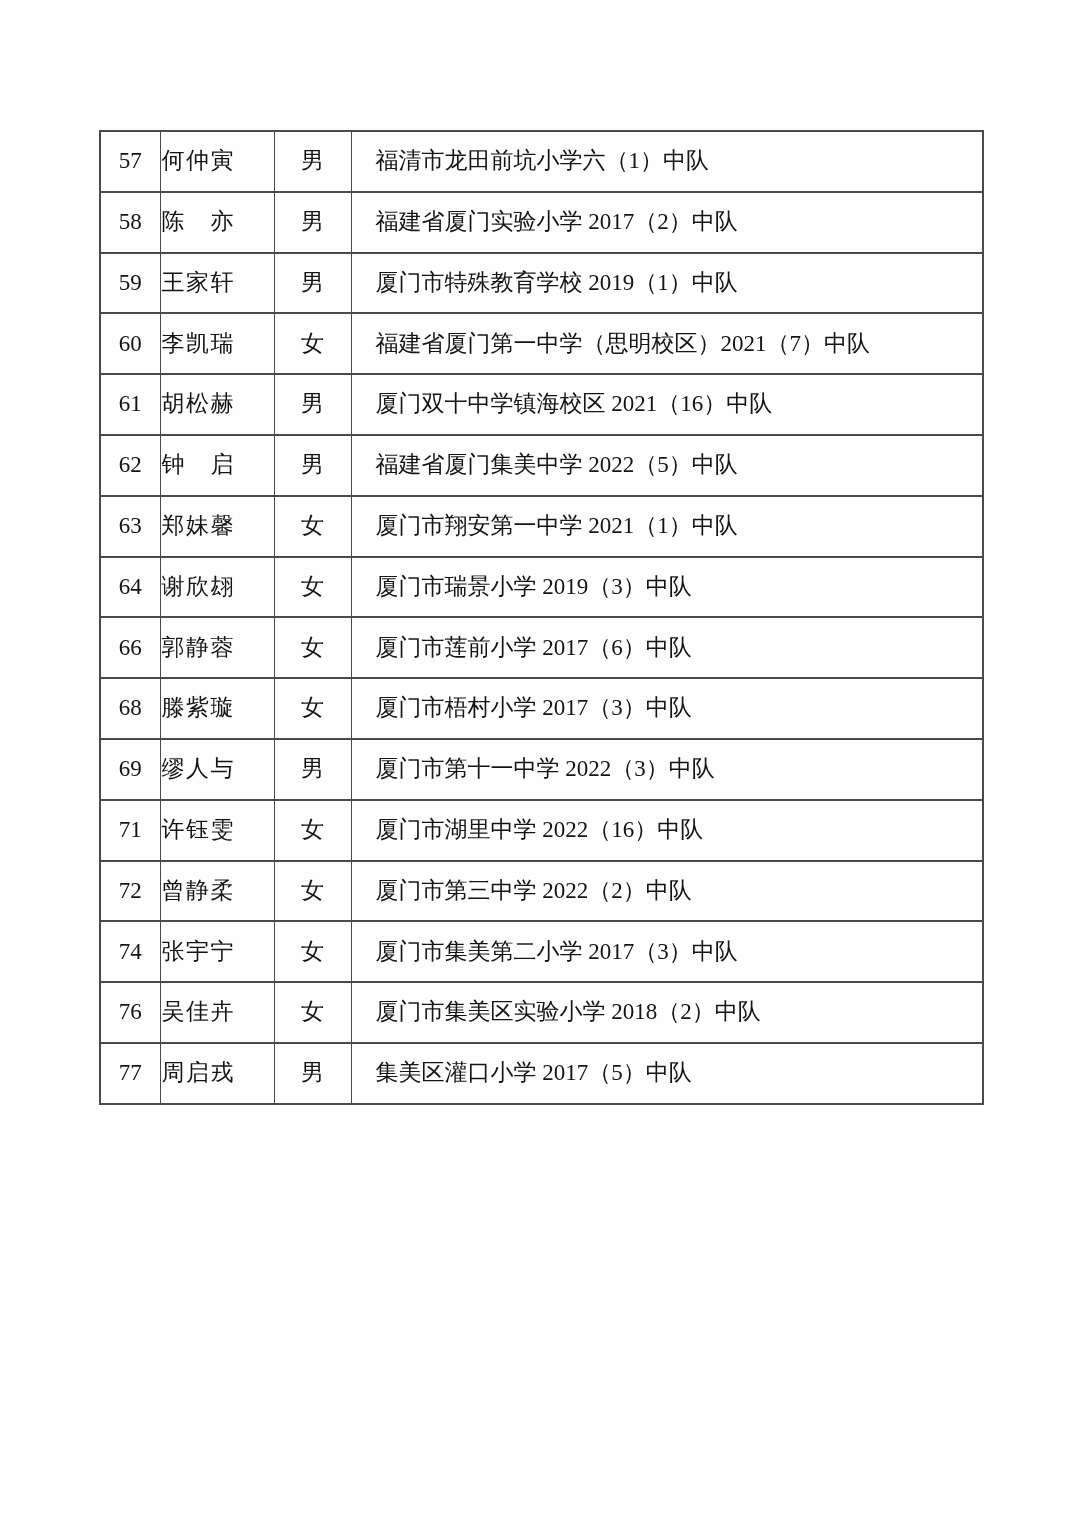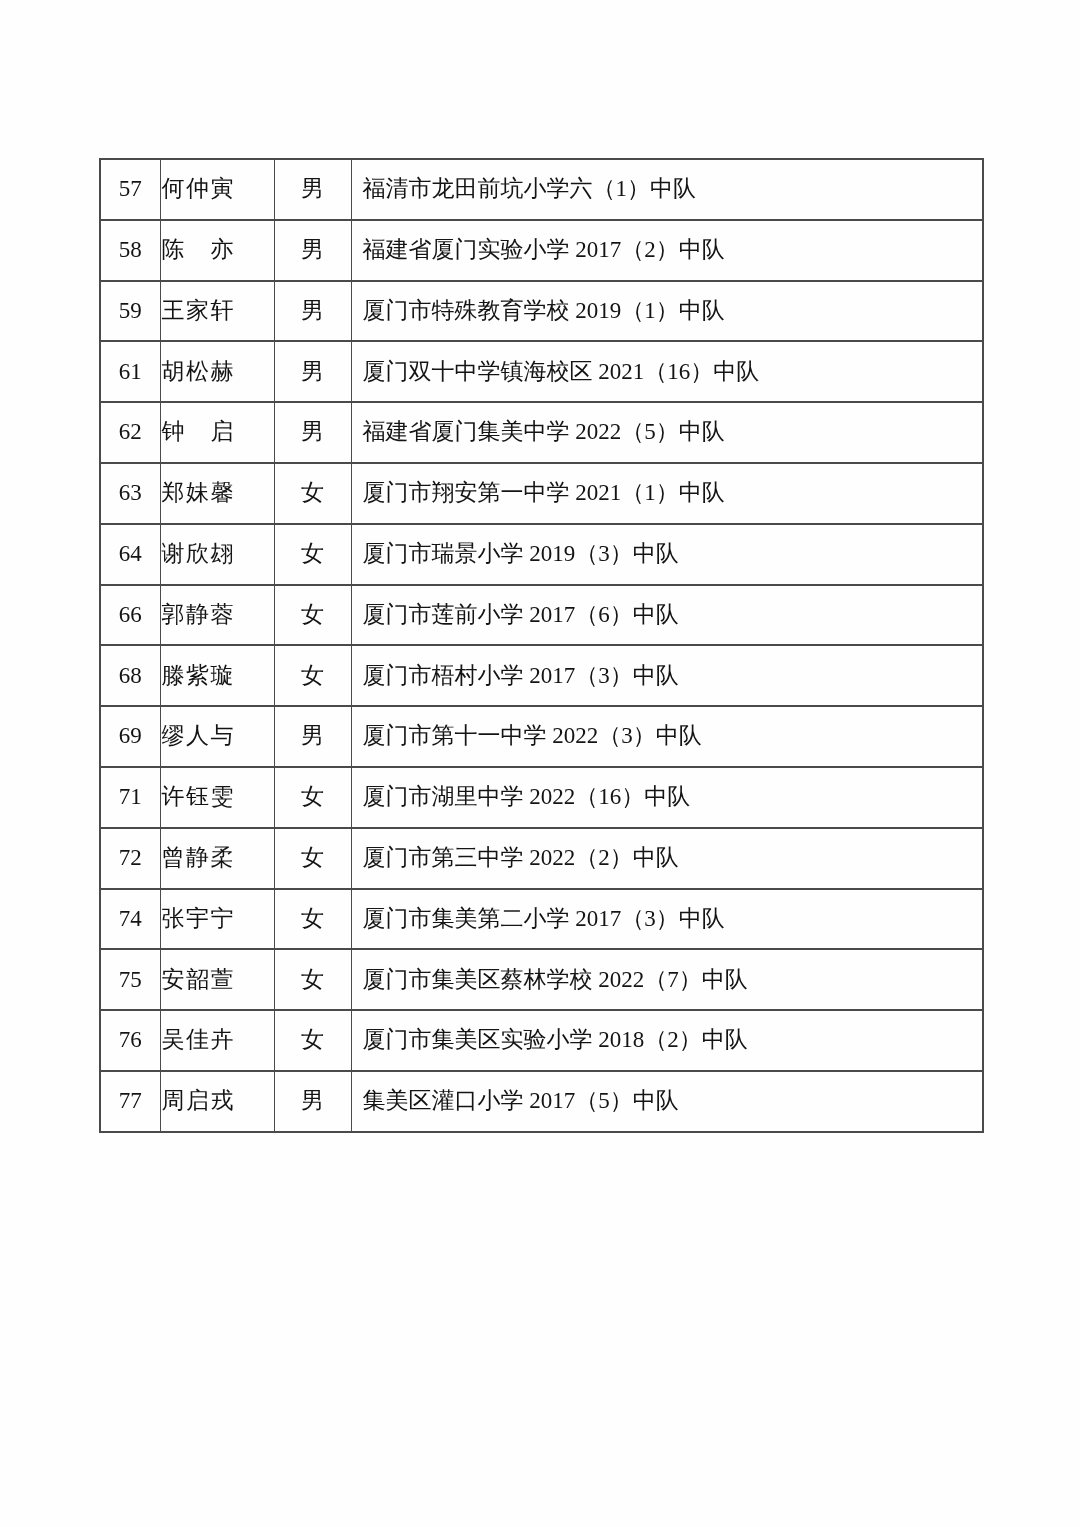--- a/index.html
+++ b/index.html
@@ -10,21 +10,20 @@
     width: 1080px;
     height: 1527px;
     background: var(--page-bg, #fefefe);
     font-family: "Liberation Serif", "DejaVu Serif", serif;
     color: var(--text-color, #141414);
     position: relative;
   }
   .page {
     position: absolute;
     inset: 0;
-    margin-top: 28px;
   }
   table.roster {
     position: absolute;
     left: 99px;
     top: 130px;
     width: 883px;
     border-collapse: collapse;
     table-layout: fixed;
     border: 2px solid var(--border-color, #4a4a4a);
   }
@@ -45,21 +44,21 @@
     font-size: 22px;
   }
   td.c-name {
     letter-spacing: 1.5px;
   }
   td.c-gender {
     text-align: center;
   }
   td.c-unit {
     text-align: left;
-    padding-left: 11px;
+    padding-left: 24px;
   }
 </style>
 </head>
 <body>
 
 <div class="page">
   <table class="roster">
     <colgroup>
       <col style="width:60px">
       <col style="width:114px">
@@ -77,20 +76,26 @@
     <td class="c-num">58</td>
     <td class="c-name">陈　亦</td>
     <td class="c-gender">男</td>
     <td class="c-unit">福建省厦门实验小学 2017（2）中队</td>
   </tr>
         <tr>
     <td class="c-num">59</td>
     <td class="c-name">王家轩</td>
     <td class="c-gender">男</td>
     <td class="c-unit">厦门市特殊教育学校 2019（1）中队</td>
+  </tr>
+        <tr>
+    <td class="c-num">60</td>
+    <td class="c-name">李凯瑞</td>
+    <td class="c-gender">女</td>
+    <td class="c-unit">福建省厦门第一中学（思明校区）2021（7）中队</td>
   </tr>
         <tr>
     <td class="c-num">61</td>
     <td class="c-name">胡松赫</td>
     <td class="c-gender">男</td>
     <td class="c-unit">厦门双十中学镇海校区 2021（16）中队</td>
   </tr>
         <tr>
     <td class="c-num">62</td>
     <td class="c-name">钟　启</td>
@@ -139,26 +144,20 @@
     <td class="c-gender">女</td>
     <td class="c-unit">厦门市第三中学 2022（2）中队</td>
   </tr>
         <tr>
     <td class="c-num">74</td>
     <td class="c-name">张宇宁</td>
     <td class="c-gender">女</td>
     <td class="c-unit">厦门市集美第二小学 2017（3）中队</td>
   </tr>
         <tr>
-    <td class="c-num">75</td>
-    <td class="c-name">安韶萱</td>
-    <td class="c-gender">女</td>
-    <td class="c-unit">厦门市集美区蔡林学校 2022（7）中队</td>
-  </tr>
-        <tr>
     <td class="c-num">76</td>
     <td class="c-name">吴佳卉</td>
     <td class="c-gender">女</td>
     <td class="c-unit">厦门市集美区实验小学 2018（2）中队</td>
   </tr>
         <tr>
     <td class="c-num">77</td>
     <td class="c-name">周启戎</td>
     <td class="c-gender">男</td>
     <td class="c-unit">集美区灌口小学 2017（5）中队</td>

